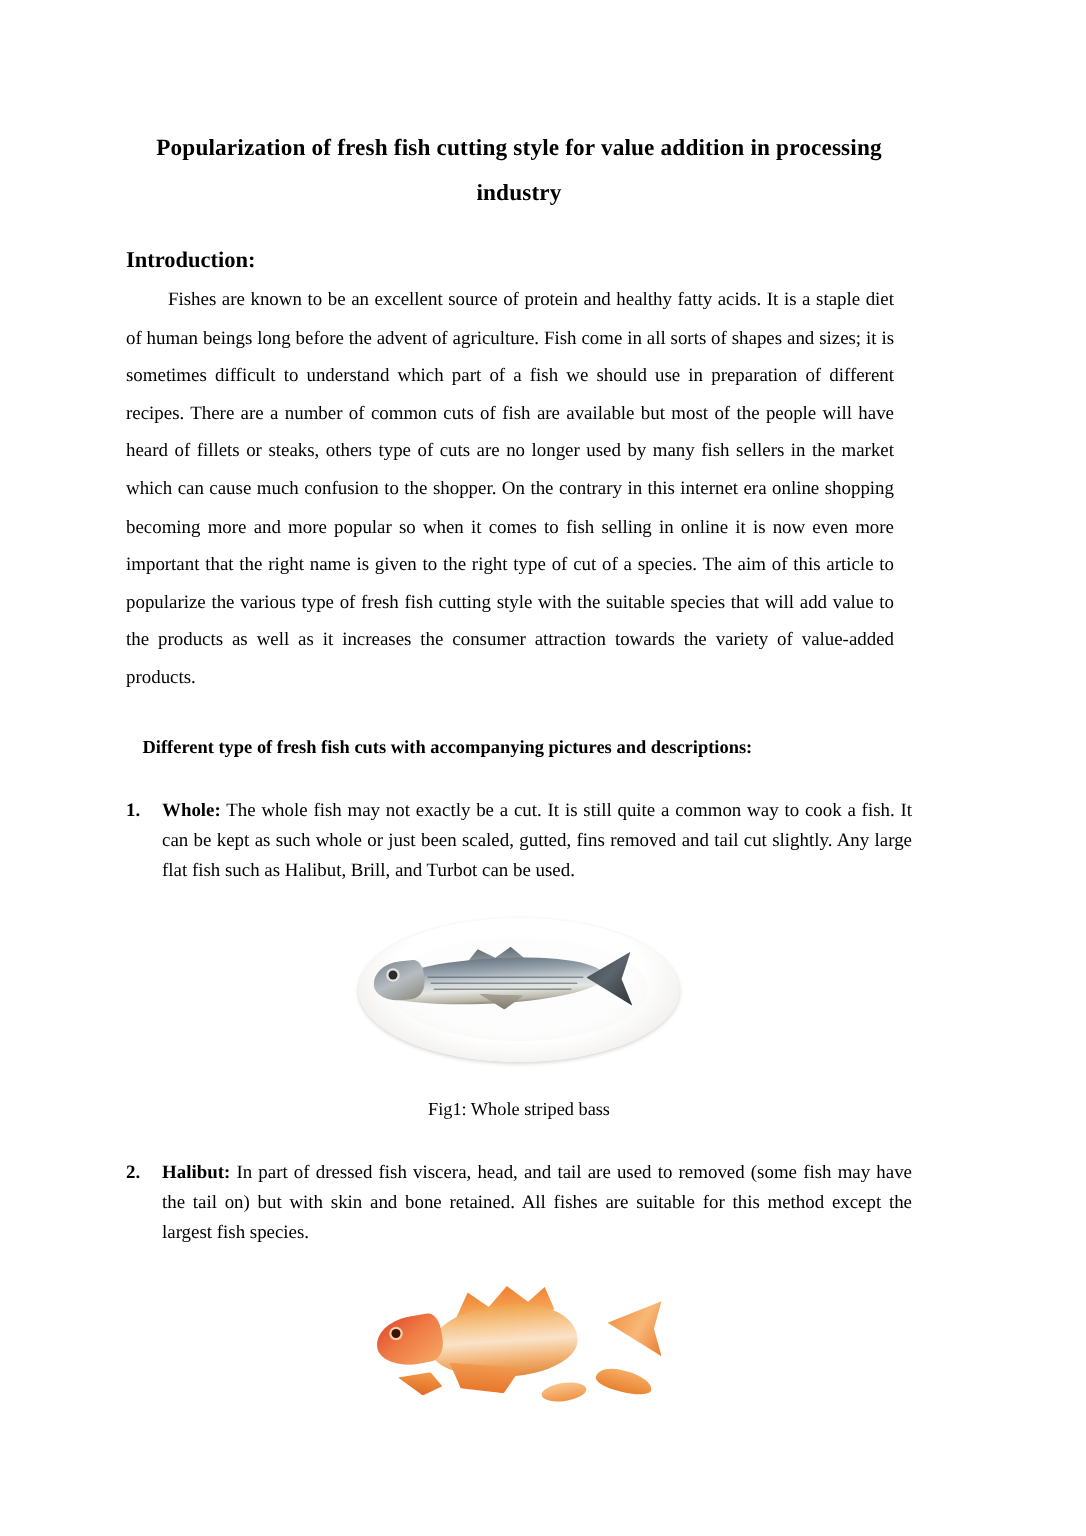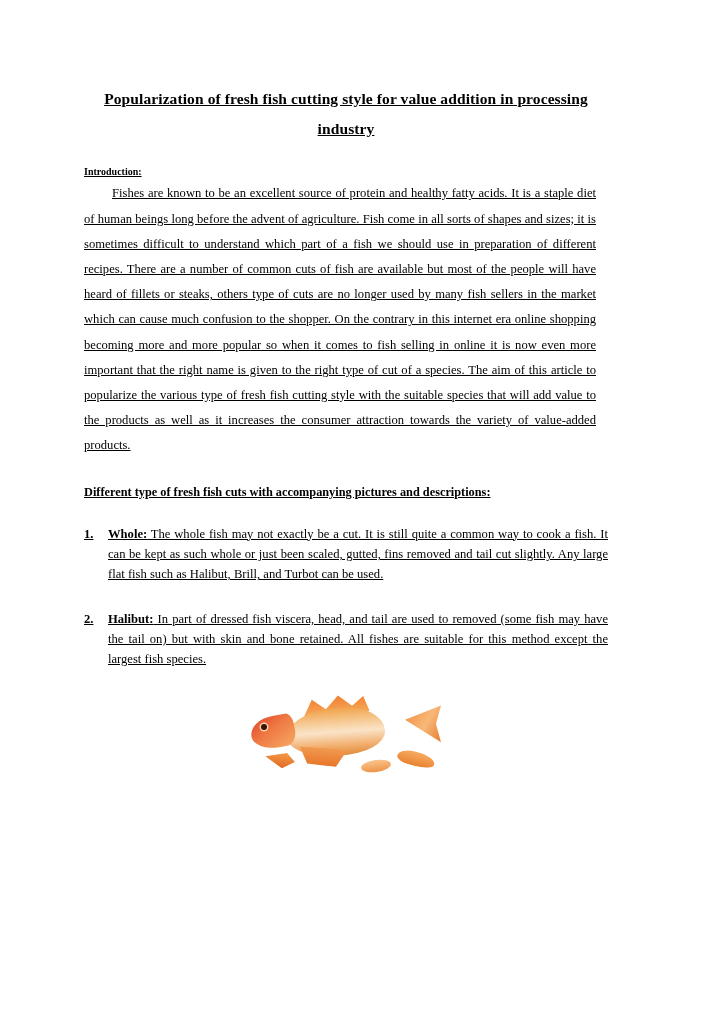--- a/index.html
+++ b/index.html
@@ -14,46 +14,45 @@
     color: #000000;
     overflow: hidden;
   }
   .page {
     position: relative;
     width: 724px;
     height: 1024px;
     background: #ffffff;
     box-sizing: border-box;
     padding: 72px 116px 0 84px;
-    text-decoration: underline;
   }
   .doc-title {
     font-size: 15.5px;
     font-weight: bold;
     text-align: center;
     line-height: 1.95;
     margin: 12px 0 0 0;
     letter-spacing: 0.1px;
   }
   .section-heading {
-    font-size: 10px;
+    font-size: 15px;
     font-weight: bold;
     margin: 22px 0 0 0;
   }
   .body-par {
     font-size: 12.6px;
     line-height: 2.0;
     text-align: justify;
     text-indent: 28px;
     margin: 4px 12px 0 0;
   }
   .sub-heading {
     font-size: 12.3px;
     font-weight: bold;
-    margin: 26px 0 0 0;
+    margin: 26px 0 0 11px;
     text-align: justify;
   }
   .list-item {
     display: flex;
     margin: 24px 0 0 0;
     font-size: 12.6px;
     line-height: 1.62;
   }
   .list-num {
     width: 24px;
@@ -283,20 +282,37 @@
 
   <div class="sub-heading">Different type of fresh fish cuts with accompanying pictures and descriptions:</div>
 
   <div class="list-item">
     <div class="list-num">1.</div>
     <div class="list-body">
       <span class="list-term">Whole:</span><span> The whole fish may not exactly be a cut. It is still quite a common way to cook a fish. It can be kept as such whole or just been scaled, gutted, fins removed and tail cut slightly. Any large flat fish such as Halibut, Brill, and Turbot can be used.</span>
     </div>
   </div>
 
+  <div class="figure-block">
+    <div class="figure-img fig1">
+      <div class="plate">
+        <div class="plate-inner"></div>
+      </div>
+      <div class="fish1-fin-top"></div>
+      <div class="fish1-body"></div>
+      <div class="fish1-fin-bottom"></div>
+      <div class="fish1-head"></div>
+      <div class="fish1-eye"></div>
+      <div class="fish1-tail"></div>
+      <div class="fish1-stripe" style="left:62px; top:46px; width:104px;"></div>
+      <div class="fish1-stripe" style="left:64px; top:50px; width:98px;"></div>
+      <div class="fish1-stripe" style="left:66px; top:54px; width:92px;"></div>
+    </div>
+    <div class="fig-caption">Fig1: Whole striped bass</div>
+  </div>
 
   <div class="list-item">
     <div class="list-num">2.</div>
     <div class="list-body">
       <span class="list-term">Halibut:</span><span>  In part of dressed fish viscera, head, and tail are used to removed (some fish may have the tail on) but with skin and bone retained. All fishes are suitable for this method except the largest fish species.</span>
     </div>
   </div>
 
   <div class="figure-block">
     <div class="figure-img fig2">

